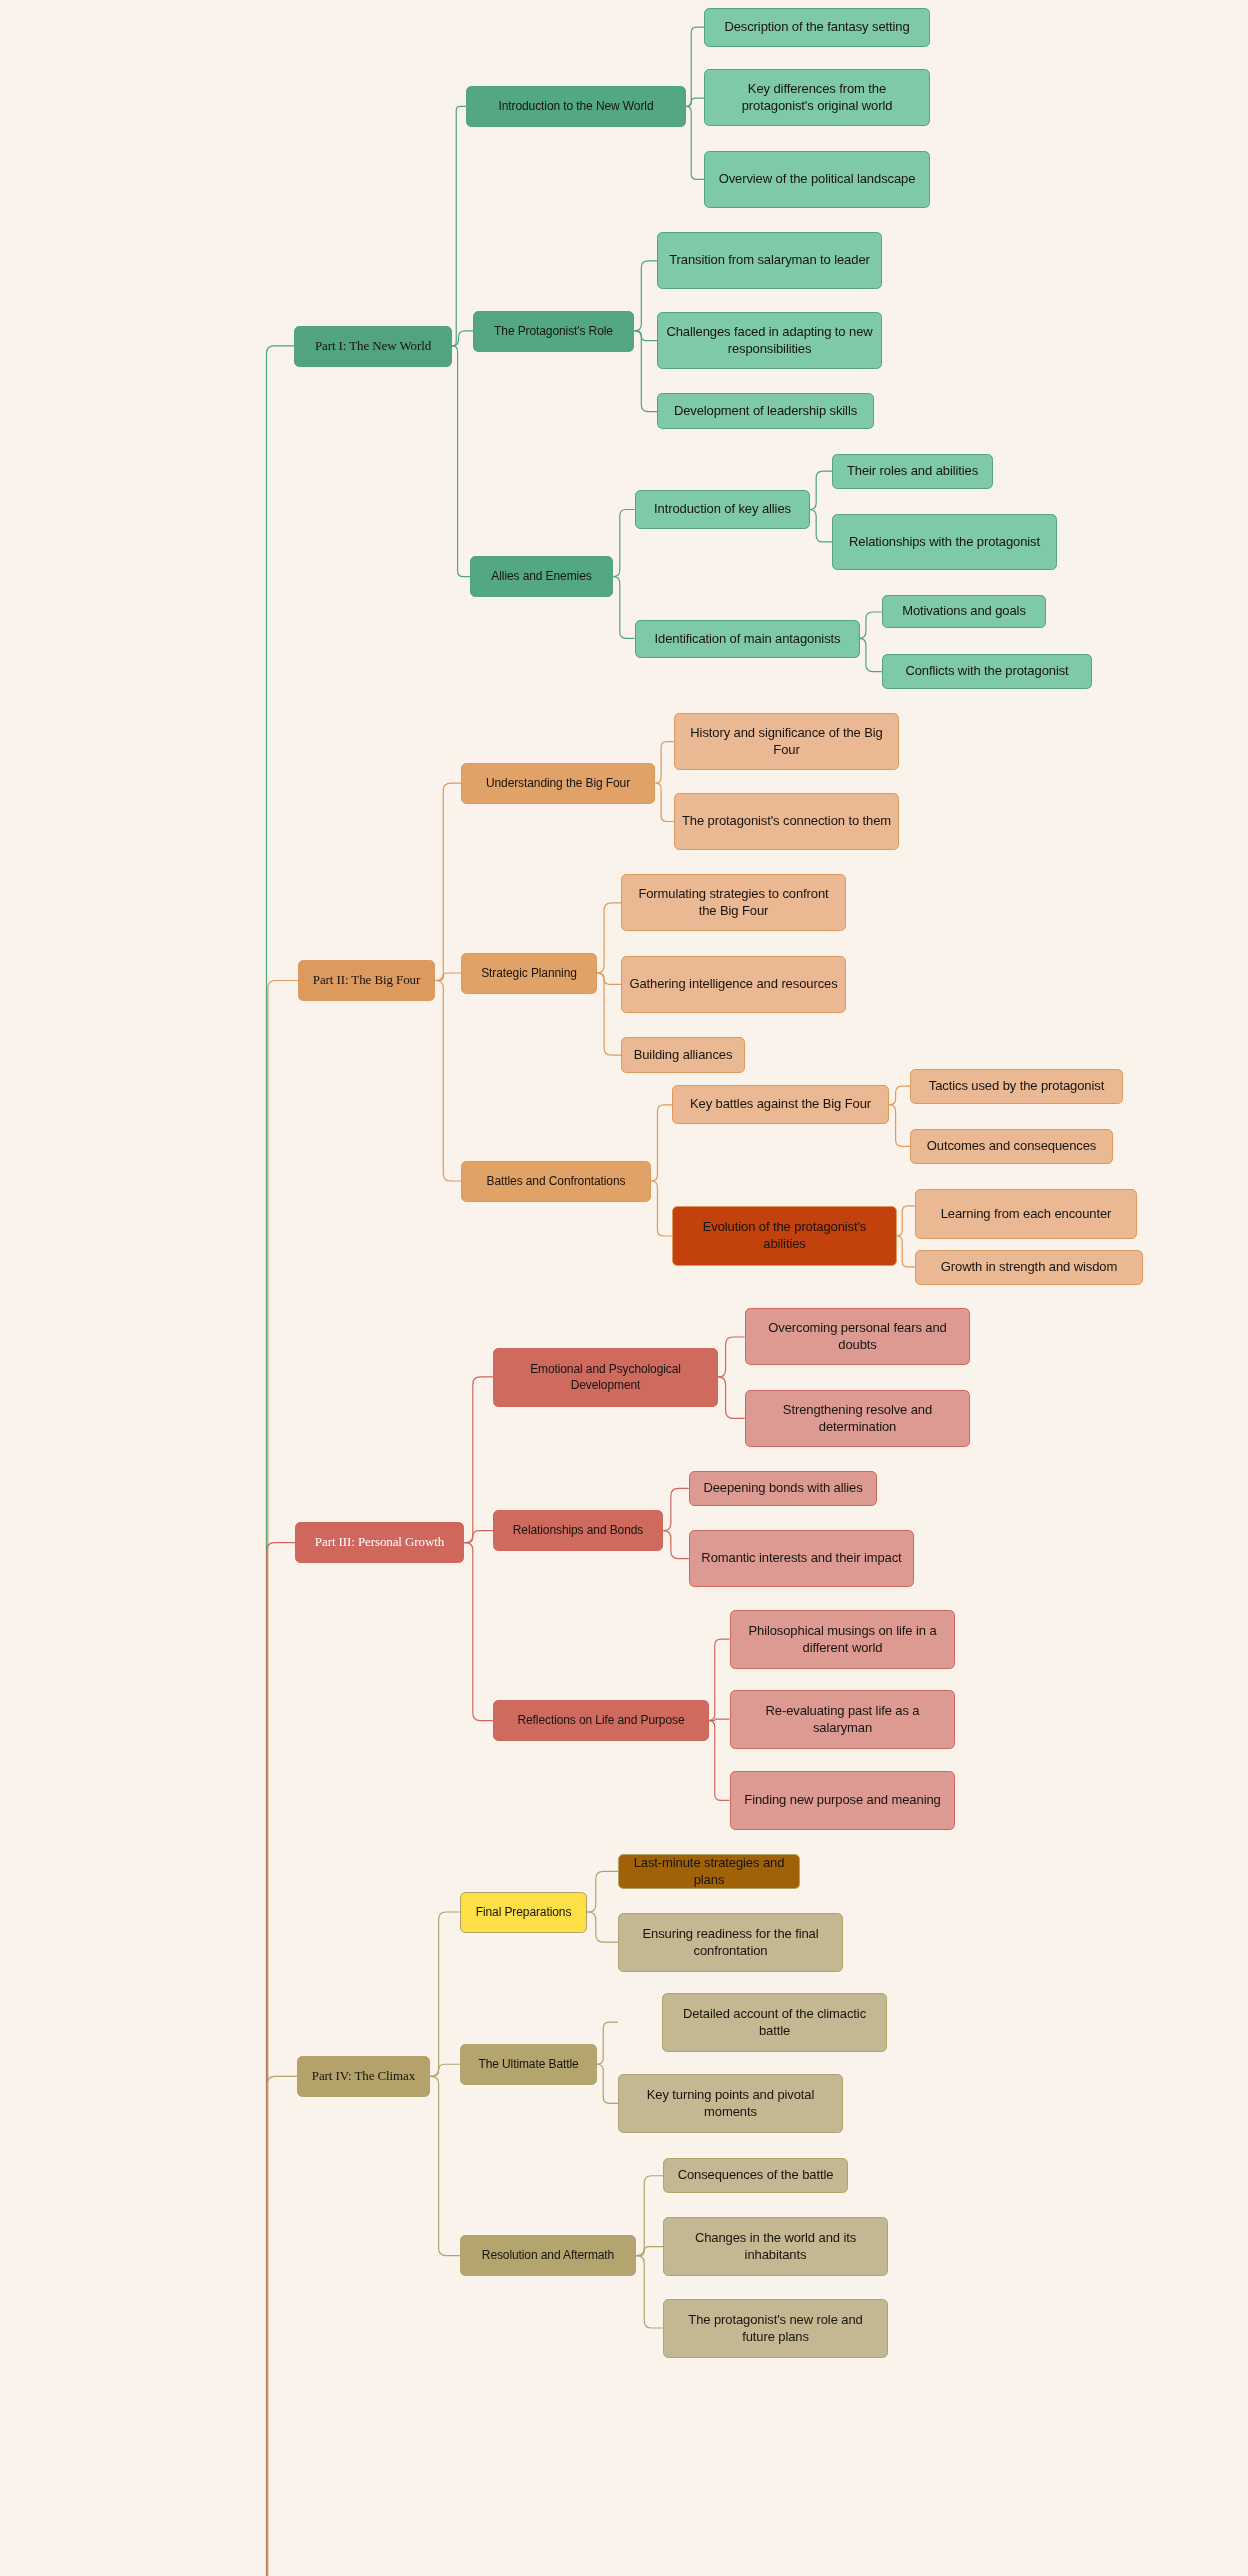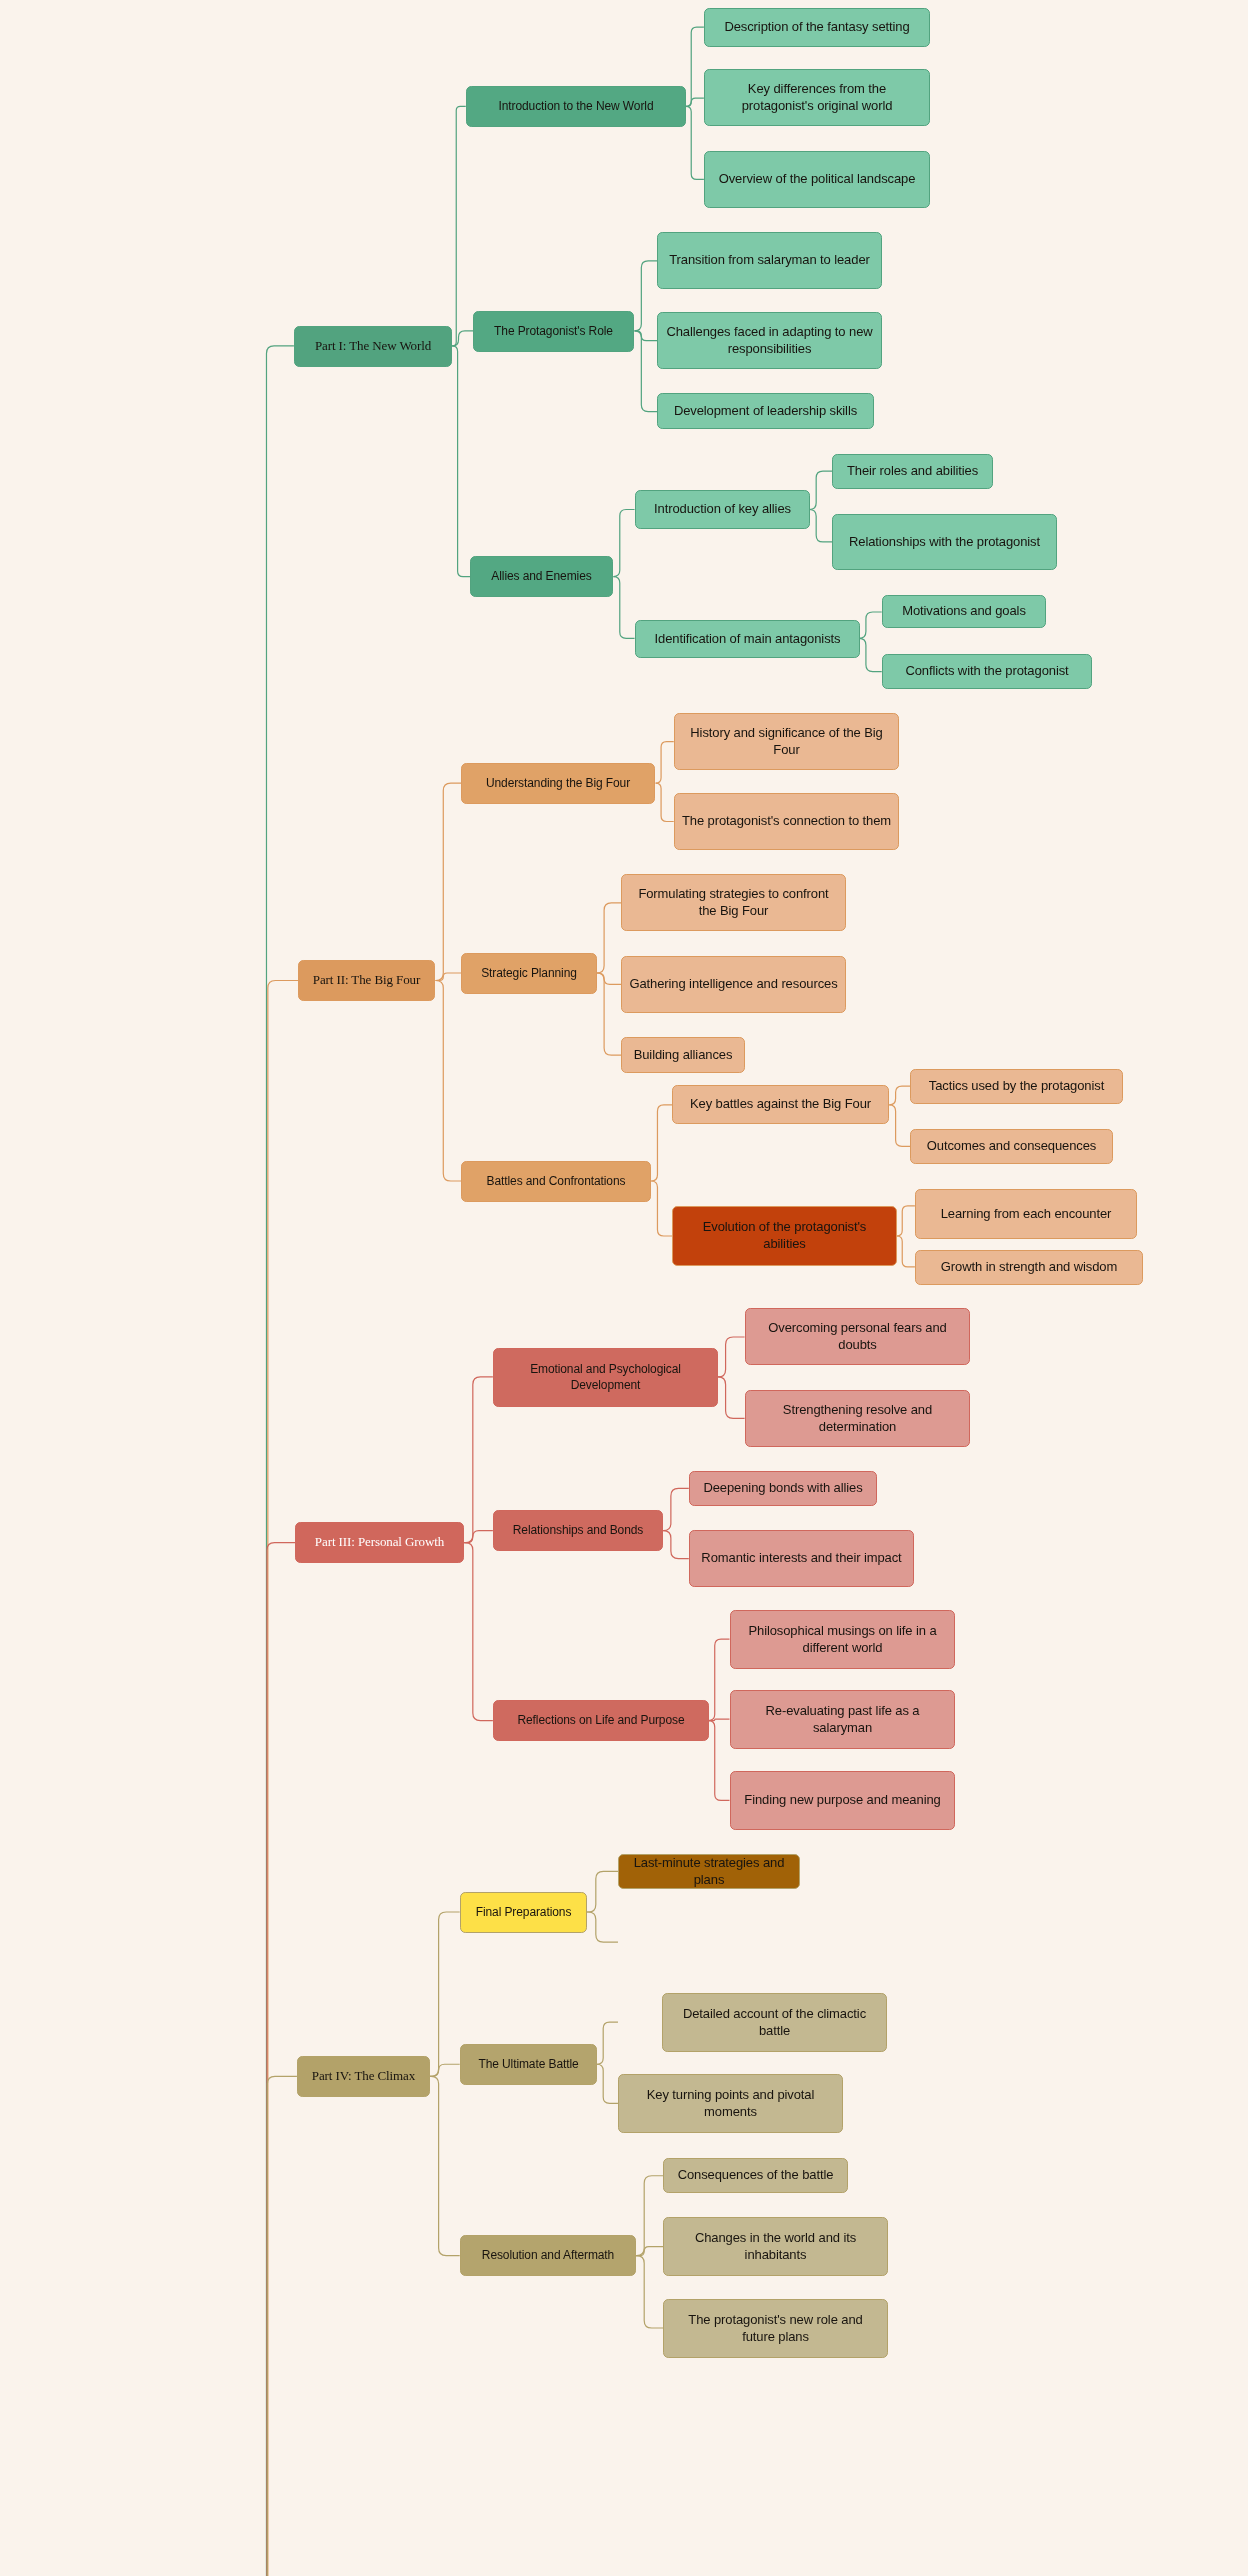--- a/index.html
+++ b/index.html
@@ -218,20 +218,23 @@
     </div>
     <div class="node lvl1" style="left: 297px; top: 2056px; width: 133px; height: 41px; background: rgb(179, 162, 105); border: 0.8px solid rgb(179, 162, 105); color: rgb(24, 20, 15);">
       <span>Part IV: The Climax</span>
     </div>
     <div class="node lvl2" style="left: 460px; top: 1892px; width: 127px; height: 41px; background: #fde047; border: 0.8px solid rgb(179, 162, 105); color: rgb(24, 20, 15);">
       <span>Final Preparations</span>
     </div>
     <div class="node lvl3" style="left: 618px; top: 1854px; width: 182px; height: 35px; background: #a16207; border: 0.8px solid rgb(179, 162, 105); color: rgb(24, 20, 15);">
       <span>Last-minute strategies and plans</span>
     </div>
+    <div class="node lvl3" style="left: 618px; top: 1913px; width: 225px; height: 59px; background: rgb(195, 184, 145); border: 0.8px solid rgb(179, 162, 105); color: rgb(24, 20, 15);">
+      <span>Ensuring readiness for the final confrontation</span>
+    </div>
     <div class="node lvl2" style="left: 460px; top: 2044px; width: 137px; height: 41px; background: rgb(180, 164, 109); border: 0.8px solid rgb(179, 162, 105); color: rgb(24, 20, 15);">
       <span>The Ultimate Battle</span>
     </div>
     <div class="node lvl3" style="left: 618px; top: 1993px; width: 225px; height: 59px; background: rgb(195, 184, 145); border: 0.8px solid rgb(179, 162, 105); color: rgb(24, 20, 15); margin-left: 44px;">
       <span>Detailed account of the climactic battle</span>
     </div>
     <div class="node lvl3" style="left: 618px; top: 2074px; width: 225px; height: 59px; background: rgb(195, 184, 145); border: 0.8px solid rgb(179, 162, 105); color: rgb(24, 20, 15);">
       <span>Key turning points and pivotal moments</span>
     </div>
     <div class="node lvl2" style="left: 460px; top: 2235px; width: 176px; height: 41px; background: rgb(180, 164, 109); border: 0.8px solid rgb(179, 162, 105); color: rgb(24, 20, 15);">

